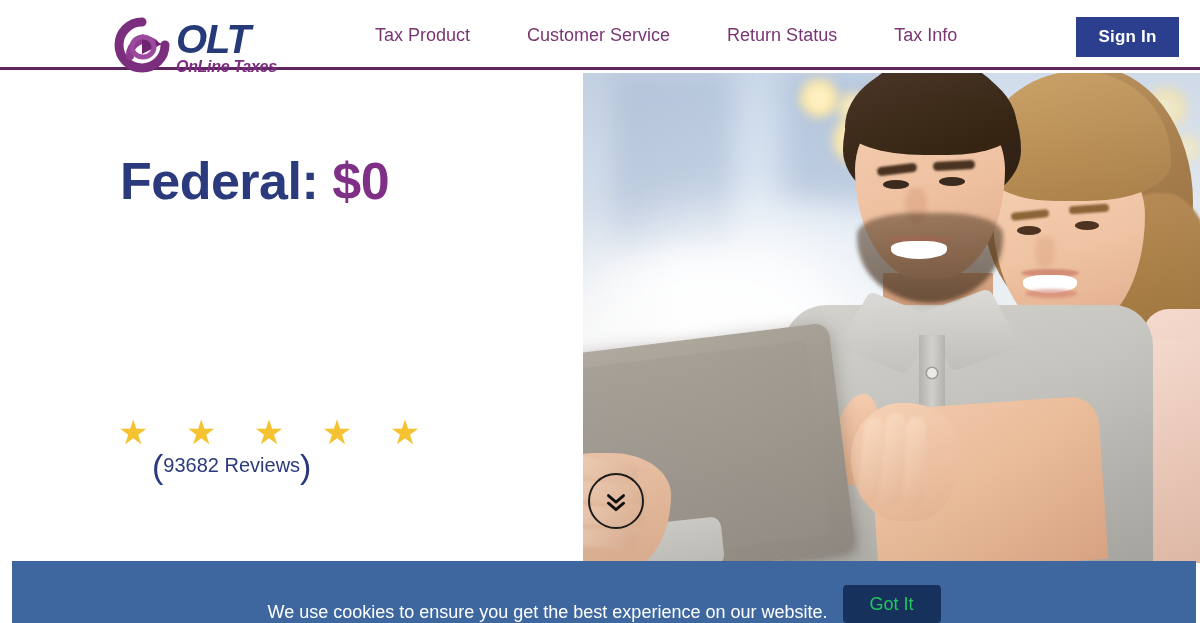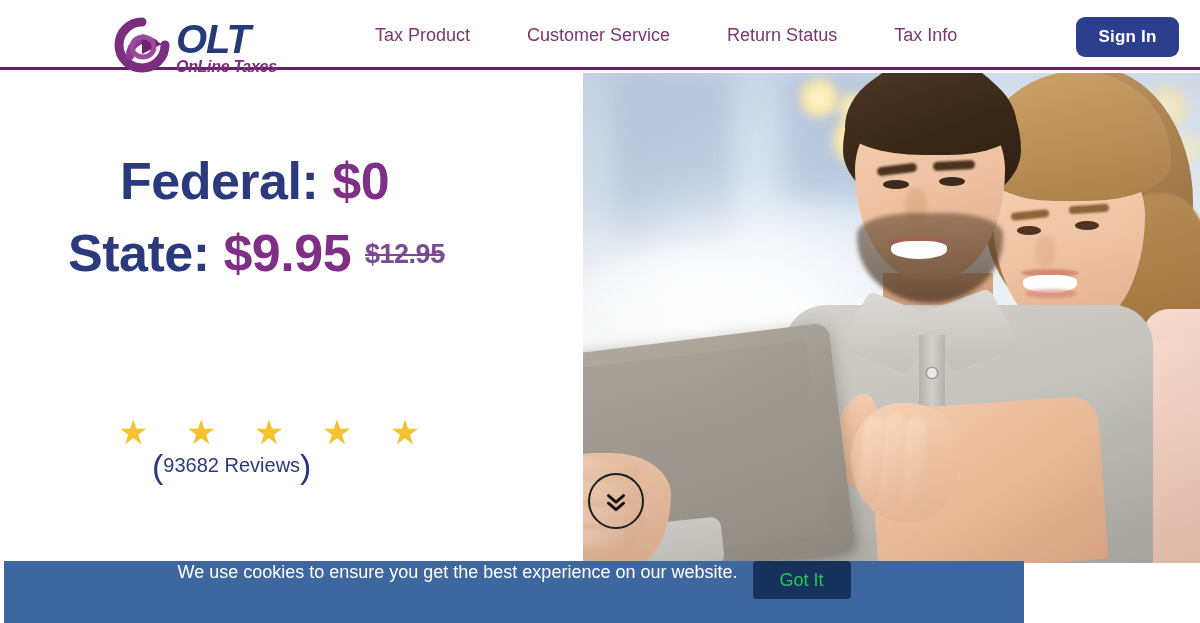--- a/index.html
+++ b/index.html
@@ -49,21 +49,21 @@
     padding:0 28px 0 0; margin-right:29px;
     white-space:nowrap;
   }
   .nav a:last-child { margin-right:12px; padding-right:0; }
 
   .signin-btn {
     position:absolute; right:21px; top:17px;
     width:103px; height:40px;
     background:#2b3f8e;
     color:#ffffff;
-    border:none; border-radius:9px;
+    border:none; border-radius:0;
     font-family:"Liberation Sans", sans-serif;
     font-size:17px; font-weight:bold;
     cursor:pointer;
     letter-spacing:0.2px;
   }
 
   
   .hero {
     position:absolute; top:73px; left:0; width:1200px; height:490px;
     background:#ffffff;
@@ -342,23 +342,23 @@
     width:56px; height:56px; border-radius:50%;
     border:2.5px solid #1c1c1c;
     background:transparent;
     display:flex; align-items:center; justify-content:center;
     cursor:pointer; z-index:5;
   }
   .chev { width:26px; height:26px; }
 
   
   .cookie {
-    position:absolute; left:4px; top:561px; width:1020px; height:62px;
+    position:absolute; left:12px; top:561px; width:1184px; height:62px;
     background:#3d679e;
-    display:flex; align-items:flex-start; justify-content:center;
+    display:flex; align-items:flex-end; justify-content:center;
     z-index:60;
   }
   .cookie-text {
     color:#ffffff; font-size:18px; line-height:22px;
   }
   .cookie-btn {
     margin-left:15px;
     width:98px; height:38px;
     background:#16325c; color:#22c55e;
     border:none; border-radius:4px;
@@ -395,23 +395,20 @@
 </div>
 
 <div class="hero">
 
   <div class="copy">
 
     <div class="price-line l1">
       <span>Federal: </span><span class="amt">$0</span>
     </div>
 
-    <div class="price-line l2">
-      <span>State: </span><span class="amt">$9.95</span><span class="old-price">$12.95</span>
-    </div>
 
 
 
     <div class="stars">★ ★ ★ ★ ★</div>
 
     <div class="reviews"><span class="paren">(</span><span>93682 Reviews</span><span class="paren">)</span></div>
   </div>
 
   <div class="photo">
     <div class="ph bg-base"></div>

